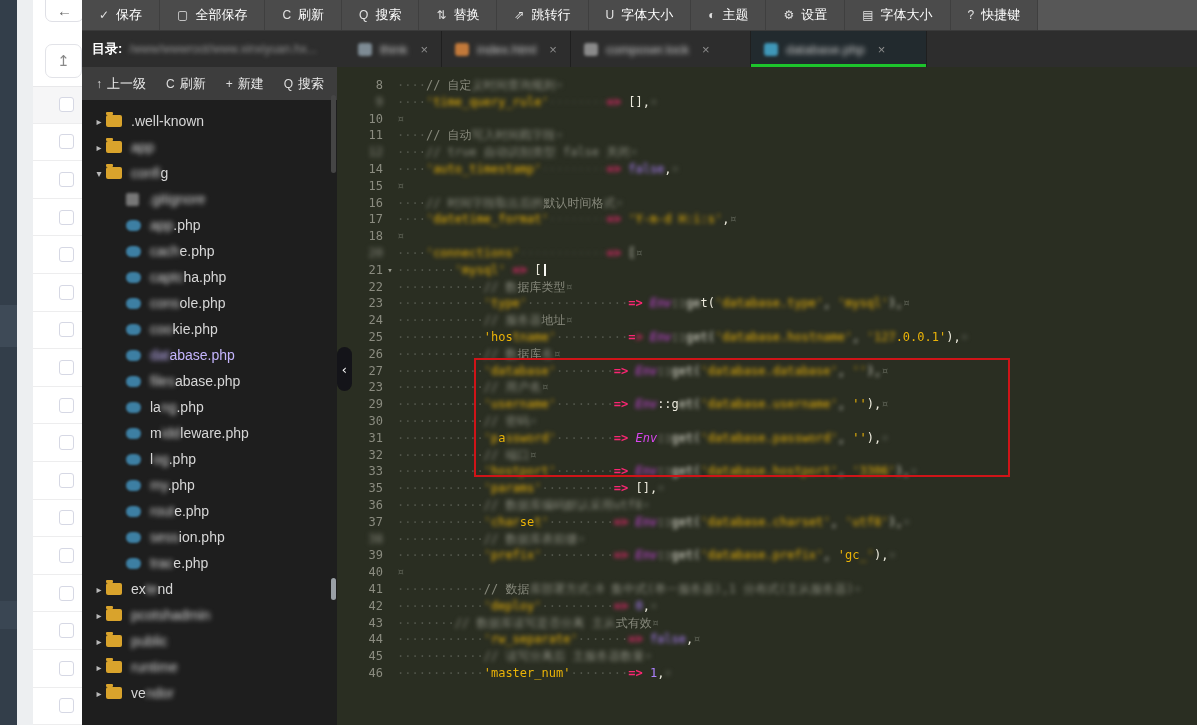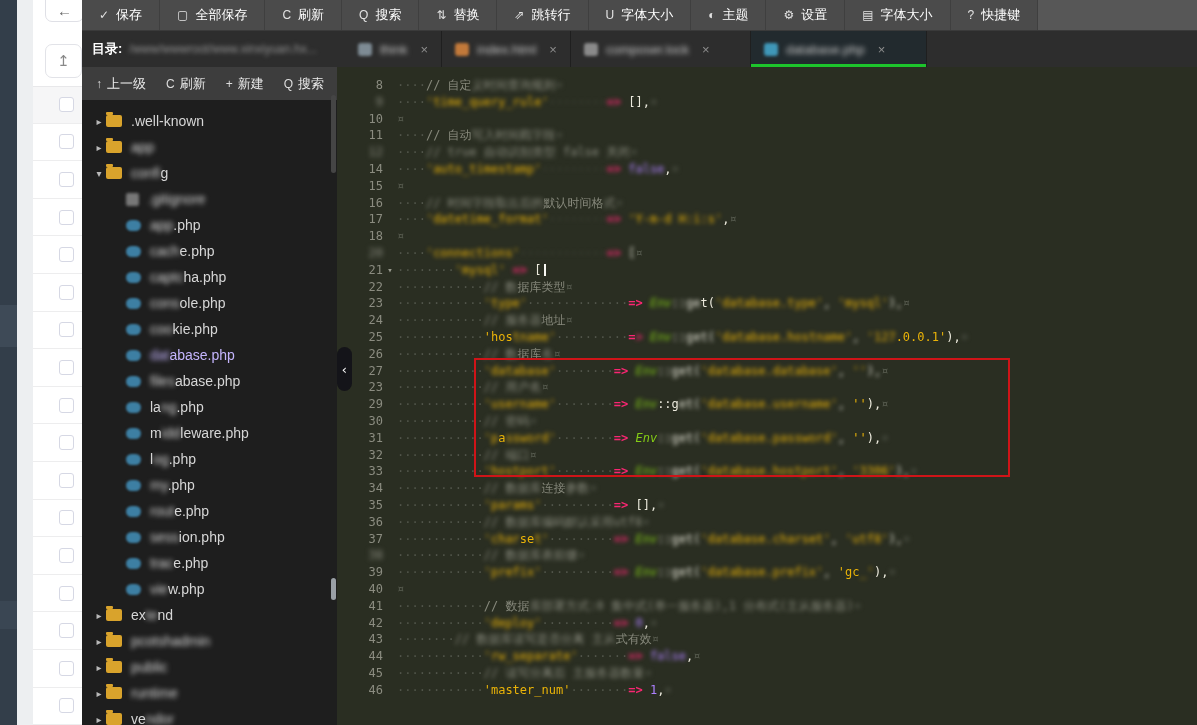--- a/index.html
+++ b/index.html
@@ -69,21 +69,21 @@
     font-family:"DejaVu Sans Mono",monospace; font-size:12px; }
   .lines { position:absolute; top:10px; left:0; right:0; }
   .cl { display:flex; height:16.8px; line-height:16.8px; white-space:pre; }
   .ln { width:46px; text-align:right; color:#8b8c80; flex:none; }
   .fd { width:14px; color:#9a9b90; font-size:9px; text-align:center; flex:none; }
   .ct { white-space:pre; }
   .tk-ws { color:#51554a; }
   .tk-cm { color:#87897c; }
   .tk-str { color:#eab308; }
   .tk-op { color:#f92672; font-weight:bold; }
-  .tk-env { color:#84cc16; font-style:italic; }
+  .tk-env { color:#d946ef; font-style:italic; }
   .tk-pun { color:#eceadd; }
   .tk-num { color:#ae81ff; }
   .tk-eol { color:#5c6054; }
   .bl { filter:blur(2.2px); }
   .blN { filter:blur(2.4px); }
   .caret { display:inline-block; width:2px; height:12px; background:#f8f8f2; vertical-align:middle; margin-left:2px; }
   .redbox { position:absolute; left:137px; top:291px; width:536px; height:119px; border:2px solid #cf1418; }
   .handle { position:absolute; left:0; top:280px; width:15px; height:44px; background:#141419;
     border-radius:8px; color:#fff; display:flex; align-items:center; justify-content:center;
     font-size:13px; cursor:pointer; }
@@ -324,24 +324,20 @@
             <span class="pico"></span>
             <span><span class="blt">rout</span><span>e.php</span></span>
           </div>
           <div class="titem d1">
             <span class="pico"></span>
             <span><span class="blt">sess</span><span>ion.php</span></span>
           </div>
           <div class="titem d1">
             <span class="pico"></span>
             <span><span class="blt">trac</span><span>e.php</span></span>
-          </div>
-          <div class="titem d1">
-            <span class="pico"></span>
-            <span><span class="blt">vie</span><span>w.php</span></span>
           </div>
           <div class="titem d0">
             <span class="arrow">▸</span>
             <span class="fico"></span>
             <span><span>ex</span><span class="blt">te</span><span>nd</span></span>
           </div>
           <div class="titem d0">
             <span class="arrow">▸</span>
             <span class="fico"></span>
             <span><span class="blt">pcotshadmin</span></span>
@@ -385,21 +381,20 @@
           <div class="cl"><span class="ln">24</span><span class="fd"></span><span class="ct"><span class="tk-ws">············</span><span class="tk-cm bl">// 服务器</span><span class="tk-cm">地址</span><span class="tk-eol">¤</span></span></div>
           <div class="cl"><span class="ln">25</span><span class="fd"></span><span class="ct"><span class="tk-ws">············</span><span class="tk-str">'hos</span><span class="tk-str bl">tname'</span><span class="tk-ws">··········</span><span class="tk-op">=</span><span class="tk-op bl">&gt;</span><span class="tk-pun"> </span><span class="tk-env bl">Env</span><span class="tk-pun bl">::g</span><span class="tk-pun bl">et(</span><span class="tk-str bl">'database.hostname'</span><span class="tk-pun bl">,</span><span class="tk-pun"> </span><span class="tk-str bl">'127</span><span class="tk-str">.0.0.1'</span><span class="tk-pun">),</span><span class="tk-eol bl">¤</span></span></div>
           <div class="cl"><span class="ln">26</span><span class="fd"></span><span class="ct"><span class="tk-ws">············</span><span class="tk-cm bl">// 数</span><span class="tk-cm">据库</span><span class="tk-cm bl">名</span><span class="tk-eol">¤</span></span></div>
           <div class="cl"><span class="ln">27</span><span class="fd"></span><span class="ct"><span class="tk-ws">············</span><span class="tk-str bl">'database'</span><span class="tk-ws">········</span><span class="tk-op">=&gt;</span><span class="tk-pun"> </span><span class="tk-env bl">Env</span><span class="tk-pun bl">::g</span><span class="tk-pun bl">et(</span><span class="tk-str bl">'database.database'</span><span class="tk-pun bl">,</span><span class="tk-pun"> </span><span class="tk-str bl">''</span><span class="tk-pun bl">),</span><span class="tk-eol">¤</span></span></div>
           <div class="cl"><span class="ln">23</span><span class="fd"></span><span class="ct"><span class="tk-ws">············</span><span class="tk-cm bl">// 用户名</span><span class="tk-eol">¤</span></span></div>
           <div class="cl"><span class="ln">29</span><span class="fd"></span><span class="ct"><span class="tk-ws">············</span><span class="tk-str bl">'username'</span><span class="tk-ws">········</span><span class="tk-op">=&gt;</span><span class="tk-pun"> </span><span class="tk-env bl">Env</span><span class="tk-pun">::g</span><span class="tk-pun bl">et(</span><span class="tk-str bl">'database.username'</span><span class="tk-pun bl">,</span><span class="tk-pun"> </span><span class="tk-str">''</span><span class="tk-pun">),</span><span class="tk-eol">¤</span></span></div>
           <div class="cl"><span class="ln">30</span><span class="fd"></span><span class="ct"><span class="tk-ws">············</span><span class="tk-cm bl">// 密码</span><span class="tk-eol bl">¤</span></span></div>
           <div class="cl"><span class="ln">31</span><span class="fd"></span><span class="ct"><span class="tk-ws">············</span><span class="tk-str bl">'p</span><span class="tk-str">a</span><span class="tk-str bl">ssword'</span><span class="tk-ws">········</span><span class="tk-op">=&gt;</span><span class="tk-pun"> </span><span class="tk-env">Env</span><span class="tk-pun bl">::g</span><span class="tk-pun bl">et(</span><span class="tk-str bl">'database.password'</span><span class="tk-pun bl">,</span><span class="tk-pun"> </span><span class="tk-str">''</span><span class="tk-pun">),</span><span class="tk-eol bl">¤</span></span></div>
           <div class="cl"><span class="ln">32</span><span class="fd"></span><span class="ct"><span class="tk-ws">············</span><span class="tk-cm bl">// 端口</span><span class="tk-eol">¤</span></span></div>
           <div class="cl"><span class="ln">33</span><span class="fd"></span><span class="ct"><span class="tk-ws">············</span><span class="tk-str bl">'hostport'</span><span class="tk-ws">········</span><span class="tk-op">=&gt;</span><span class="tk-pun"> </span><span class="tk-env bl">Env</span><span class="tk-pun bl">::g</span><span class="tk-pun bl">et(</span><span class="tk-str bl">'database.hostport'</span><span class="tk-pun bl">,</span><span class="tk-pun"> </span><span class="tk-str bl">'3306'</span><span class="tk-pun bl">),</span><span class="tk-eol bl">¤</span></span></div>
-          <div class="cl"><span class="ln">34</span><span class="fd"></span><span class="ct"><span class="tk-ws">············</span><span class="tk-cm bl">// 数据库</span><span class="tk-cm">连接</span><span class="tk-cm bl">参数</span><span class="tk-eol bl">¤</span></span></div>
           <div class="cl"><span class="ln">35</span><span class="fd"></span><span class="ct"><span class="tk-ws">············</span><span class="tk-str bl">'params'</span><span class="tk-ws">··········</span><span class="tk-op">=&gt;</span><span class="tk-pun"> </span><span class="tk-pun">[],</span><span class="tk-eol bl">¤</span></span></div>
           <div class="cl"><span class="ln">36</span><span class="fd"></span><span class="ct"><span class="tk-ws">············</span><span class="tk-cm bl">// 数据库编码默认采用utf8</span><span class="tk-eol bl">¤</span></span></div>
           <div class="cl"><span class="ln">37</span><span class="fd"></span><span class="ct"><span class="tk-ws">············</span><span class="tk-str bl">'char</span><span class="tk-str">se</span><span class="tk-str bl">t'</span><span class="tk-ws">·········</span><span class="tk-op bl">=&gt;</span><span class="tk-pun"> </span><span class="tk-env bl">Env</span><span class="tk-pun bl">::g</span><span class="tk-pun bl">et(</span><span class="tk-str bl">'database.charset'</span><span class="tk-pun bl">,</span><span class="tk-pun"> </span><span class="tk-str bl">'utf8'</span><span class="tk-pun bl">),</span><span class="tk-eol bl">¤</span></span></div>
           <div class="cl"><span class="ln blN">38</span><span class="fd"></span><span class="ct"><span class="tk-ws">············</span><span class="tk-cm bl">// 数据库表前缀</span><span class="tk-eol bl">¤</span></span></div>
           <div class="cl"><span class="ln">39</span><span class="fd"></span><span class="ct"><span class="tk-ws">············</span><span class="tk-str bl">'prefix'</span><span class="tk-ws">··········</span><span class="tk-op bl">=&gt;</span><span class="tk-pun"> </span><span class="tk-env bl">Env</span><span class="tk-pun bl">::g</span><span class="tk-pun bl">et(</span><span class="tk-str bl">'database.prefix'</span><span class="tk-pun bl">,</span><span class="tk-pun"> </span><span class="tk-str">'gc</span><span class="tk-str bl">_'</span><span class="tk-pun">),</span><span class="tk-eol bl">¤</span></span></div>
           <div class="cl"><span class="ln">40</span><span class="fd"></span><span class="ct"><span class="tk-eol">¤</span></span></div>
           <div class="cl"><span class="ln">41</span><span class="fd"></span><span class="ct"><span class="tk-ws">············</span><span class="tk-cm">// 数据</span><span class="tk-cm bl">库部署方式:0 集中式(单一服务器),1 分布式(主从服务器)</span><span class="tk-eol bl">¤</span></span></div>
           <div class="cl"><span class="ln">42</span><span class="fd"></span><span class="ct"><span class="tk-ws">············</span><span class="tk-str bl">'deploy'</span><span class="tk-ws">··········</span><span class="tk-op bl">=&gt;</span><span class="tk-pun"> </span><span class="tk-num bl">0</span><span class="tk-pun">,</span><span class="tk-eol bl">¤</span></span></div>
           <div class="cl"><span class="ln">43</span><span class="fd"></span><span class="ct"><span class="tk-ws">········</span><span class="tk-cm bl">// 数据库读写是否分离 主从</span><span class="tk-cm">式有效</span><span class="tk-eol">¤</span></span></div>
           <div class="cl"><span class="ln">44</span><span class="fd"></span><span class="ct"><span class="tk-ws">············</span><span class="tk-str bl">'rw_separate'</span><span class="tk-ws">·······</span><span class="tk-op bl">=&gt;</span><span class="tk-pun"> </span><span class="tk-num bl">false</span><span class="tk-pun">,</span><span class="tk-eol">¤</span></span></div>

